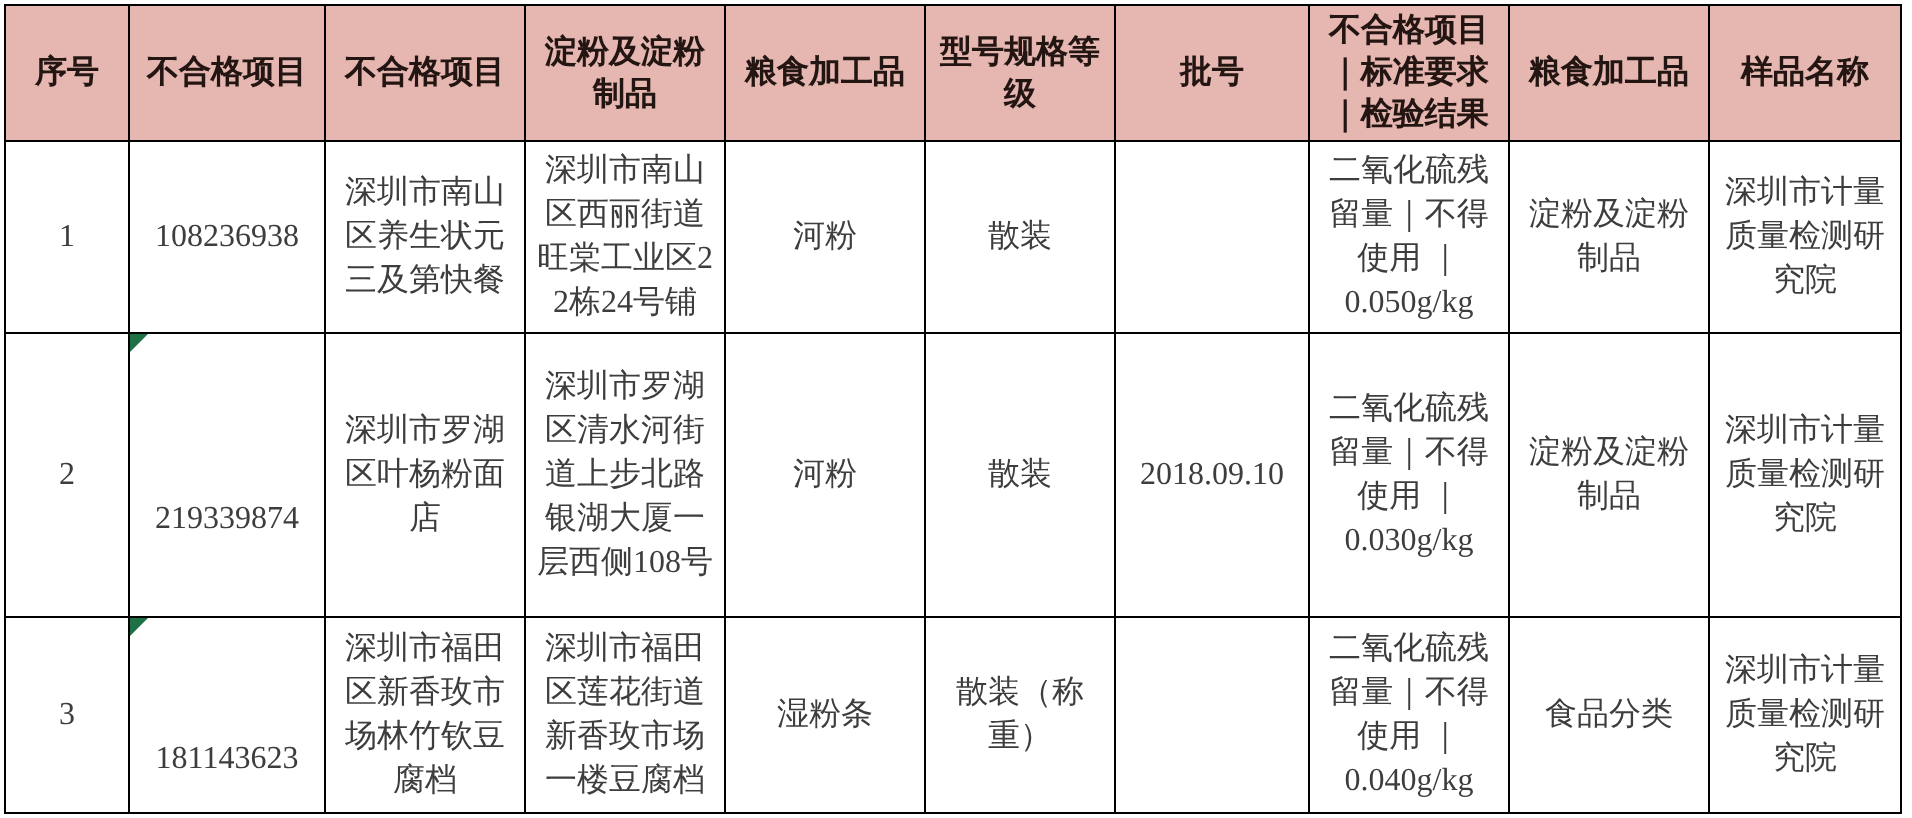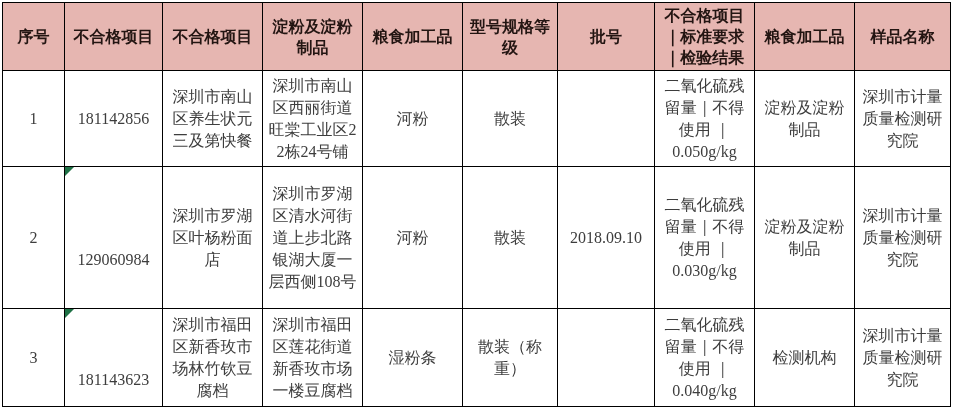--- a/index.html
+++ b/index.html
@@ -63,38 +63,38 @@
         <th>不合格项目
 ｜标准要求
 ｜检验结果</th>
         <th>粮食加工品</th>
         <th>样品名称</th>
       </tr>
     </thead>
     <tbody>
       <tr class="r1">
         <td>1</td>
-        <td>181142856</td>
+        <td>108236938</td>
         <td>深圳市南山区养生状元三及第快餐</td>
         <td>深圳市南山区西丽街道旺棠工业区22栋24号铺</td>
         <td>河粉</td>
         <td>散装</td>
         <td></td>
         <td>二氧化硫残
 留量｜不得
 使用 ｜
 0.050g/kg</td>
         <td>淀粉及淀粉制品</td>
         <td>深圳市计量质量检测研究院</td>
       </tr>
       <tr class="r2">
         <td>2</td>
         <td>
           <span class="tri"></span>
-          <span>129060984</span>
+          <span>219339874</span>
         </td>
         <td>深圳市罗湖区叶杨粉面店</td>
         <td>深圳市罗湖区清水河街道上步北路银湖大厦一层西侧108号</td>
         <td>河粉</td>
         <td>散装</td>
         <td>2018.09.10</td>
         <td>二氧化硫残
 留量｜不得
 使用 ｜
 0.030g/kg</td>
@@ -109,18 +109,18 @@
         </td>
         <td>深圳市福田区新香玫市场林竹钦豆腐档</td>
         <td>深圳市福田区莲花街道新香玫市场一楼豆腐档</td>
         <td>湿粉条</td>
         <td>散装（称重）</td>
         <td></td>
         <td>二氧化硫残
 留量｜不得
 使用 ｜
 0.040g/kg</td>
-        <td>检测机构</td>
+        <td>食品分类</td>
         <td>深圳市计量质量检测研究院</td>
       </tr>
     </tbody>
   </table>
 </div>
 
 </body></html>

